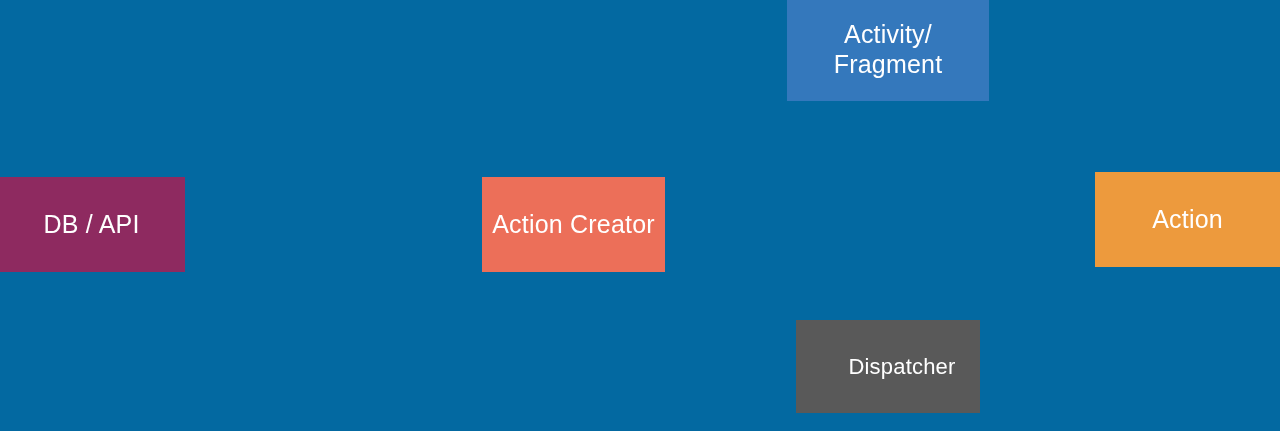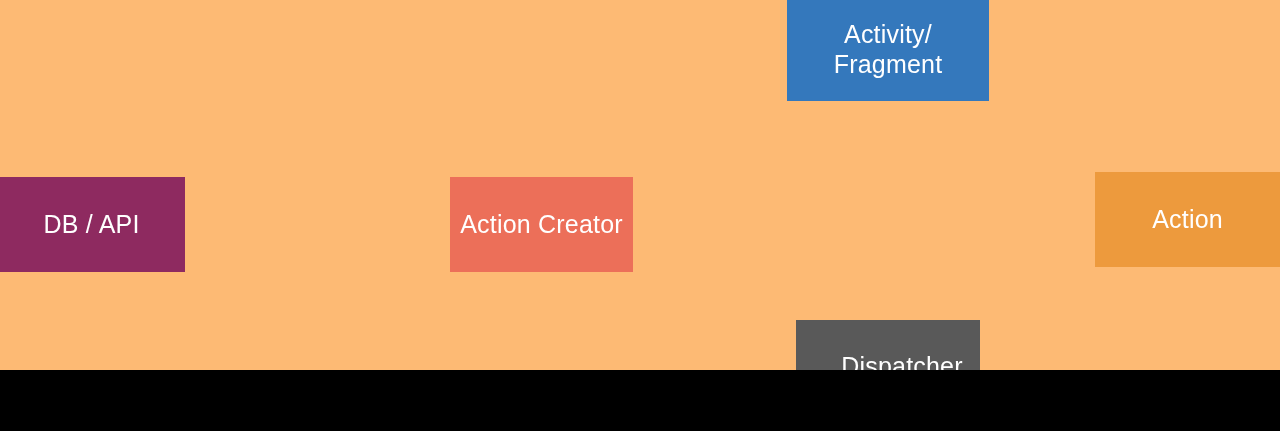--- a/index.html
+++ b/index.html
@@ -7,22 +7,22 @@
     margin: 0;
     padding: 0;
     background: #000000;
   }
   body {
     font-family: "Liberation Sans", sans-serif;
   }
   #diagram-canvas {
     position: relative;
     width: 1280px;
-    height: 370px;
-    background: #fdba74;
+    height: 431px;
+    background: #0369a1;
     overflow: hidden;
   }
   .node {
     position: absolute;
     display: flex;
     align-items: center;
     justify-content: center;
     text-align: center;
     box-sizing: border-box;
     color: #ffffff;
@@ -54,21 +54,21 @@
     top: 177px;
     width: 213px;
     height: 95px;
     background: #8e2a60;
     font-size: 25px;
     padding-left: 26px;
   }
 
   
   #node-action-creator {
-    left: 450px;
+    left: 482px;
     top: 177px;
     width: 183px;
     height: 95px;
     background: #ec6f59;
     font-size: 25px;
   }
 
   
   #node-store {
     left: 1095px;
@@ -80,21 +80,21 @@
     padding-right: 28px;
   }
 
   
   #node-dispatcher {
     left: 796px;
     top: 320px;
     width: 184px;
     height: 93px;
     background: #595959;
-    font-size: 25px;
+    font-size: 22px;
     padding-left: 28px;
   }
 </style>
 </head>
 <body>
 
 <div id="diagram-canvas">
 
   <div class="node" id="node-activity-fragment">
     <span class="node-label">Activity/

